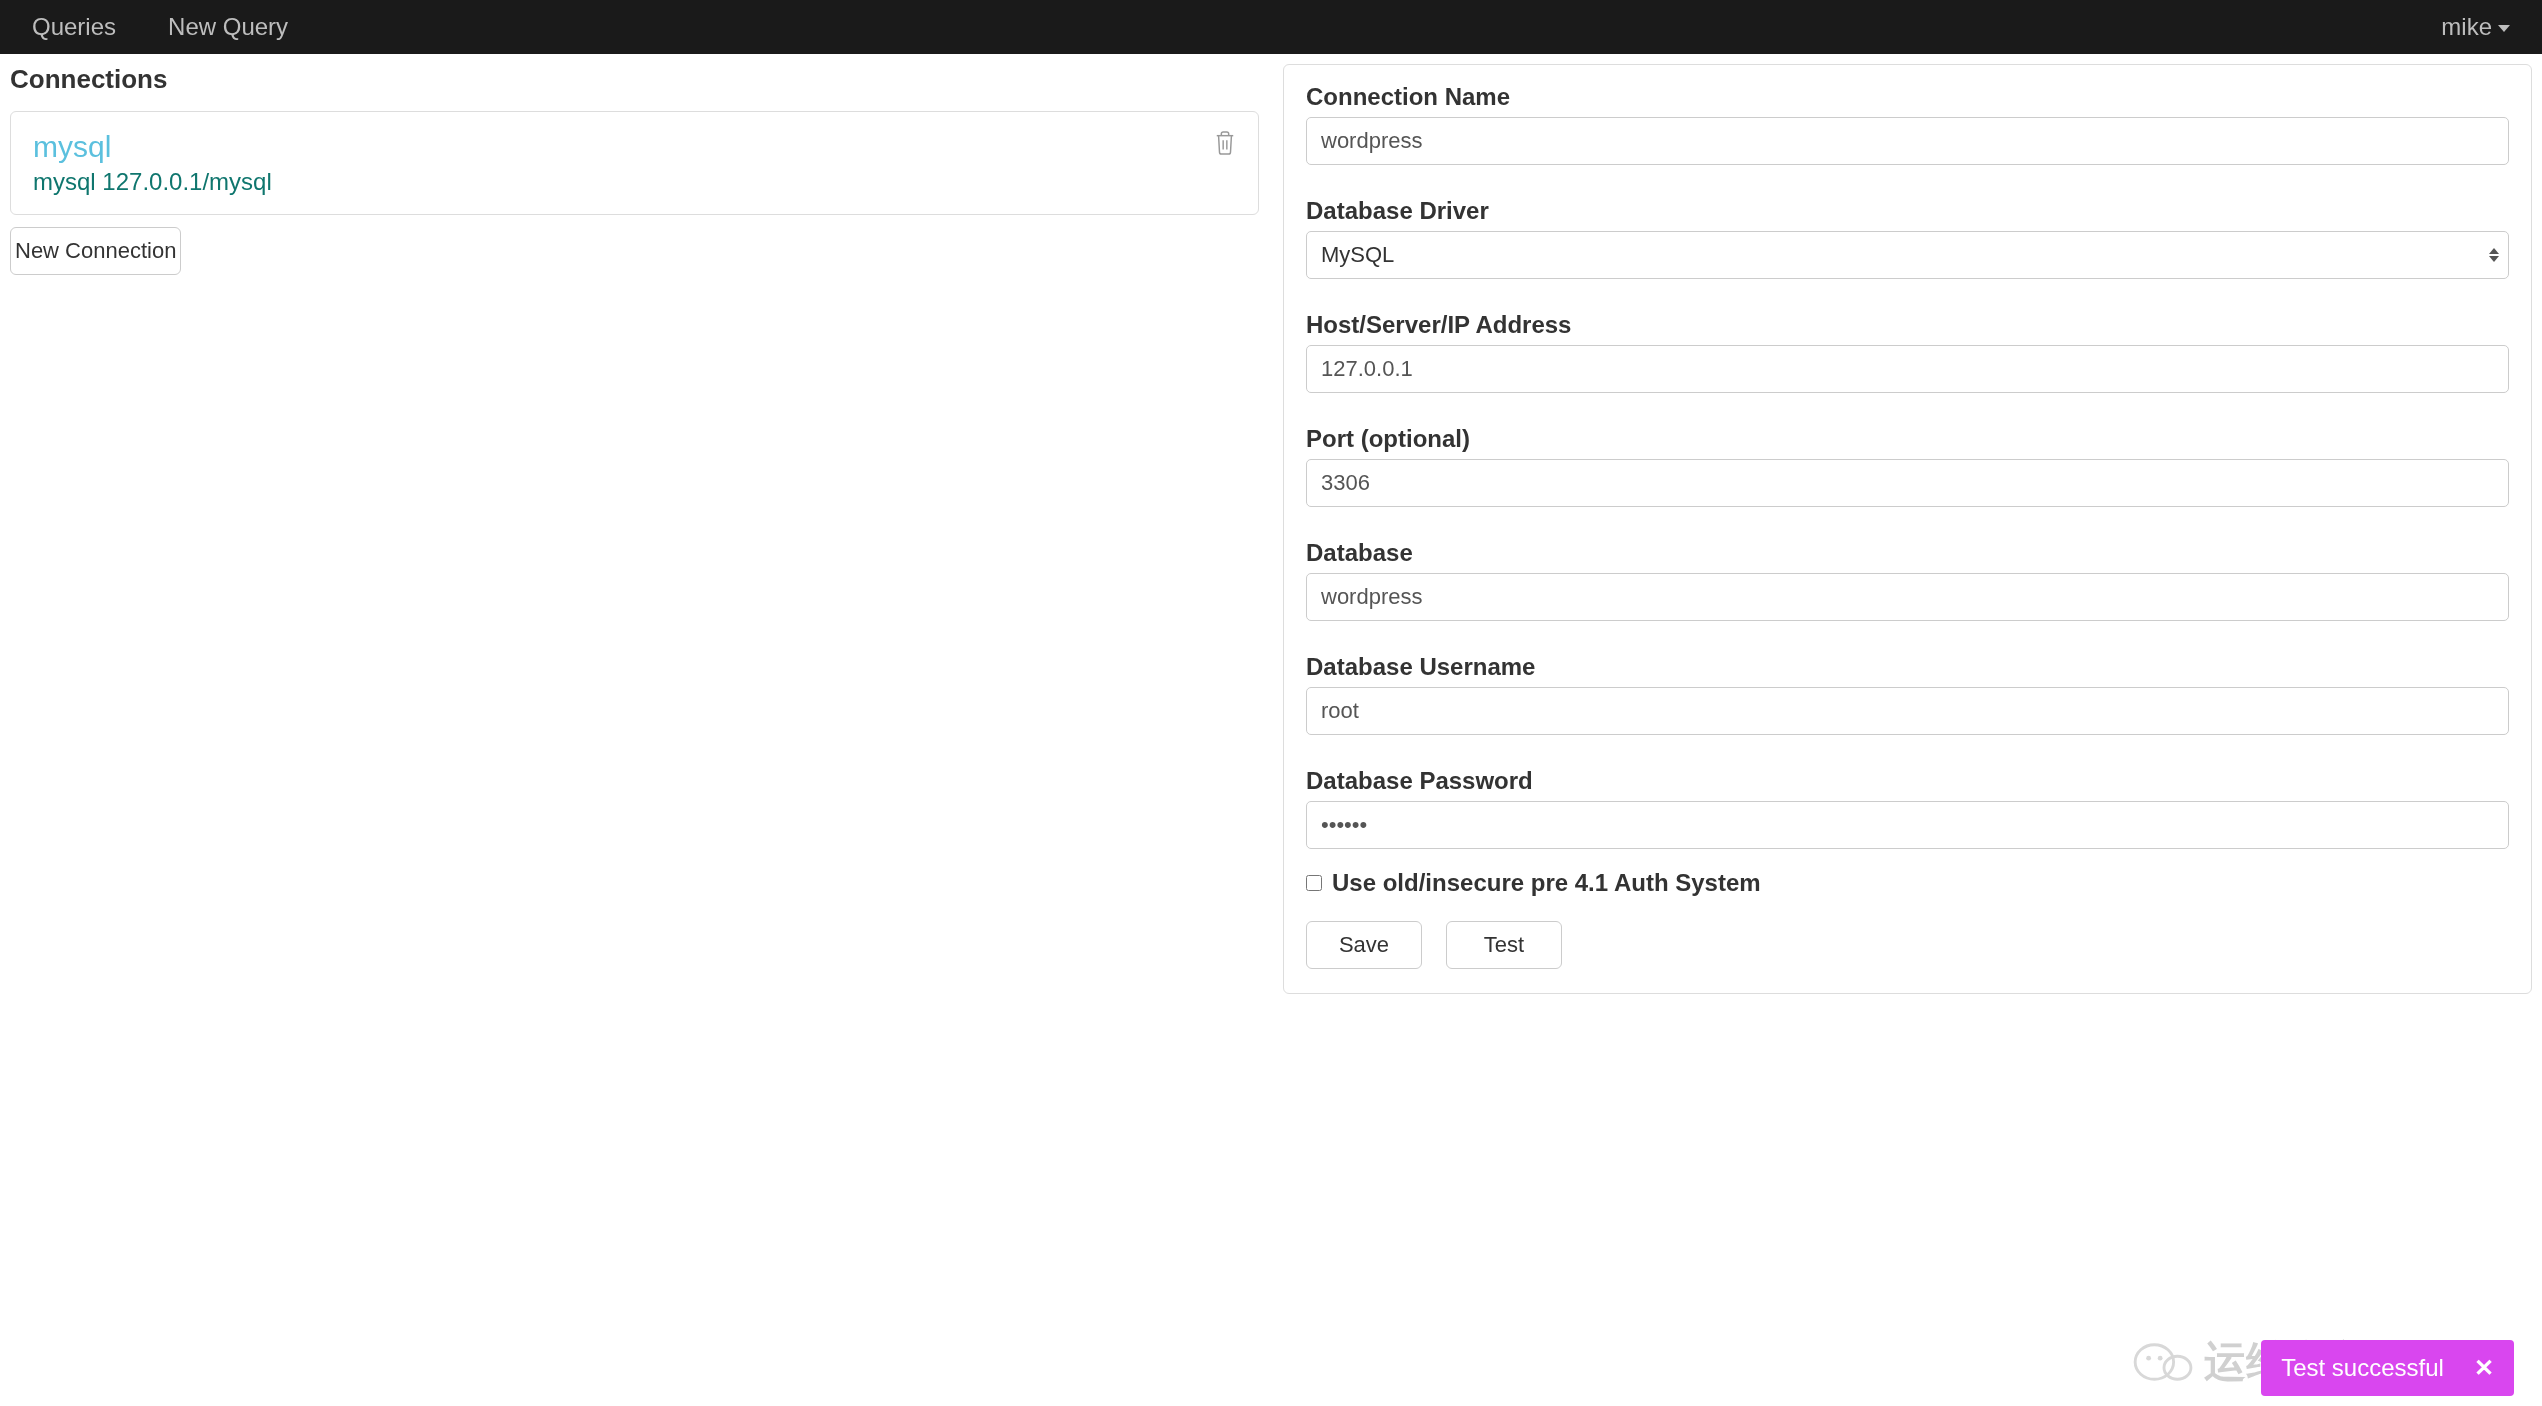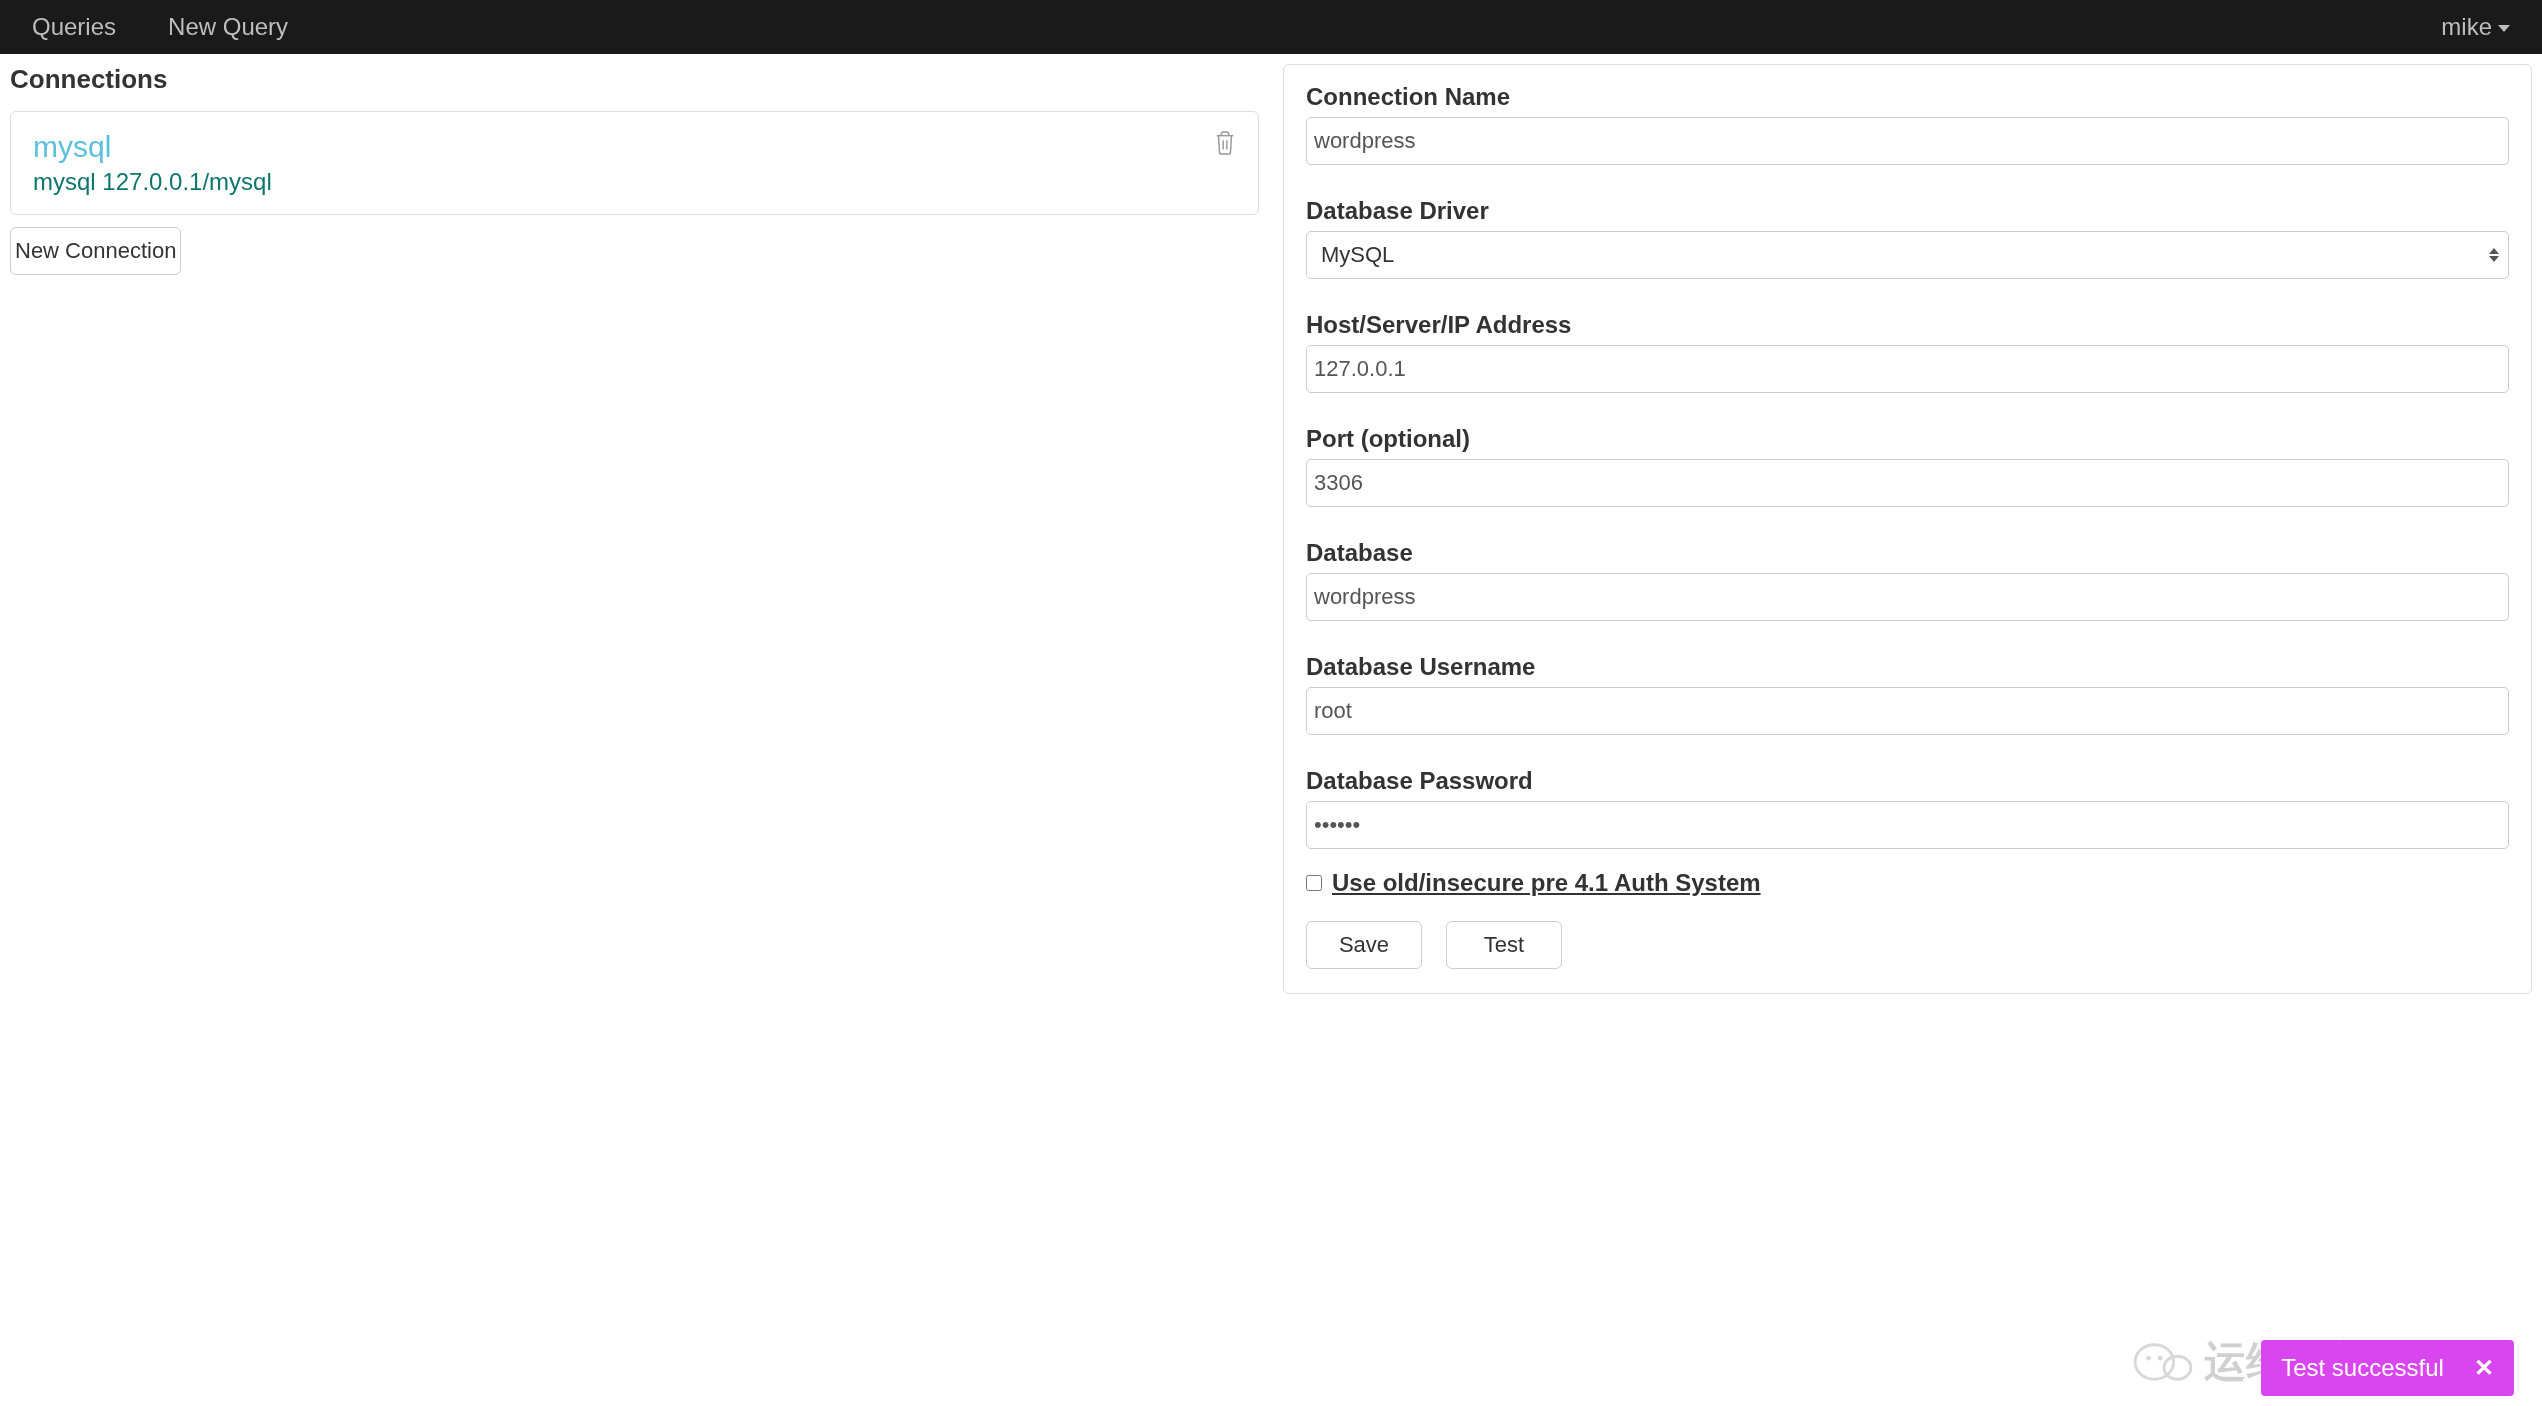--- a/index.html
+++ b/index.html
@@ -109,21 +109,21 @@
   margin-bottom: 6px;
   margin-top: 32px;
   display: block;
 }
 .form-label:first-child { margin-top: 0; }
 .form-control {
   width: 100%;
   border: 1px solid #ccc;
   border-radius: 5px;
   font-size: 22px;
-  padding: 10px 7px;
+  padding: 10px 14px;
   color: #555;
   background: #fff;
 }
 .select-wrap {
   position: relative;
 }
 .select-wrap .caret-set {
   position: absolute;
   right: 10px;
   top: 50%;
@@ -163,21 +163,20 @@
 }
 .checkbox-row input[type="checkbox"] {
   width: 16px; height: 16px;
   cursor: pointer;
 }
 .checkbox-row label {
   font-size: 24px;
   font-weight: 700;
   color: #333;
   cursor: pointer;
-  text-decoration: underline;
 }
 .action-buttons {
   display: flex;
   gap: 24px;
   margin-top: 24px;
 }
 .action-buttons .btn {
   min-width: 116px;
   text-align: center;
 }

